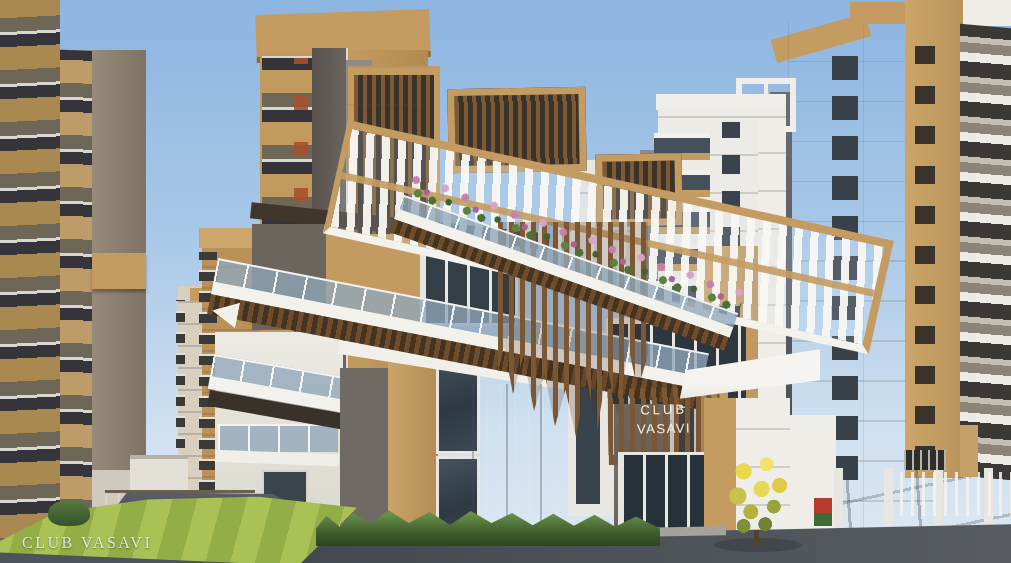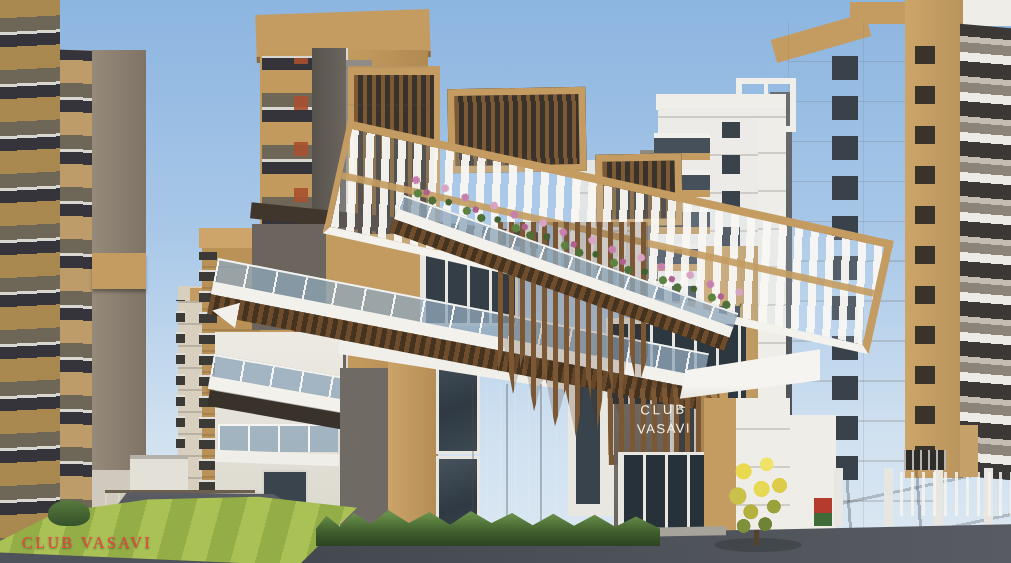--- a/index.html
+++ b/index.html
@@ -17,21 +17,21 @@
   .glassrail{background-color:rgba(143,166,186,.78);border-top:2px solid #f4f3ef;
       background-image:repeating-linear-gradient(90deg,rgba(250,250,248,.95) 0 2px,rgba(0,0,0,0) 2px 30px);}
   .fascia{background:#f3f1ec;box-shadow:0 2px 3px rgba(40,40,40,.35);}
   .soffit{background:repeating-linear-gradient(90deg,#6f4d2c 0 5px,#44331f 5px 10px);}
   .louver-v{background-color:#3a332c;
       background-image:repeating-linear-gradient(90deg,#7d5a33 0 4px,rgba(0,0,0,0) 4px 9px);
       border:6px solid var(--tan);}
   .woodslat{background:repeating-linear-gradient(90deg,#7b5733 0 5px,rgba(66,46,28,.22) 5px 11px);}
   .win{background:linear-gradient(160deg,#46525c 0%,#2e3943 55%,#3c4852 100%);border:3px solid #e8e6e0;}
   .mull{background-image:repeating-linear-gradient(90deg,#e8e6e0 0 3px,rgba(0,0,0,0) 3px 22px);}
-  .caption{color:#ef4444;font-family:"Liberation Serif",serif;font-size:16px;
+  .caption{color:#e5e5e5;font-family:"Liberation Serif",serif;font-size:16px;
       letter-spacing:2.5px;text-shadow:0 1px 2px rgba(0,0,0,.45);}
   .sign-text{color:#f4f1e9;text-align:center;letter-spacing:3px;font-size:13px;line-height:19px;}
 </style>
 </head>
 <body>
 
 <div class="scene">
 
   <div class="abs sky"></div>
 

